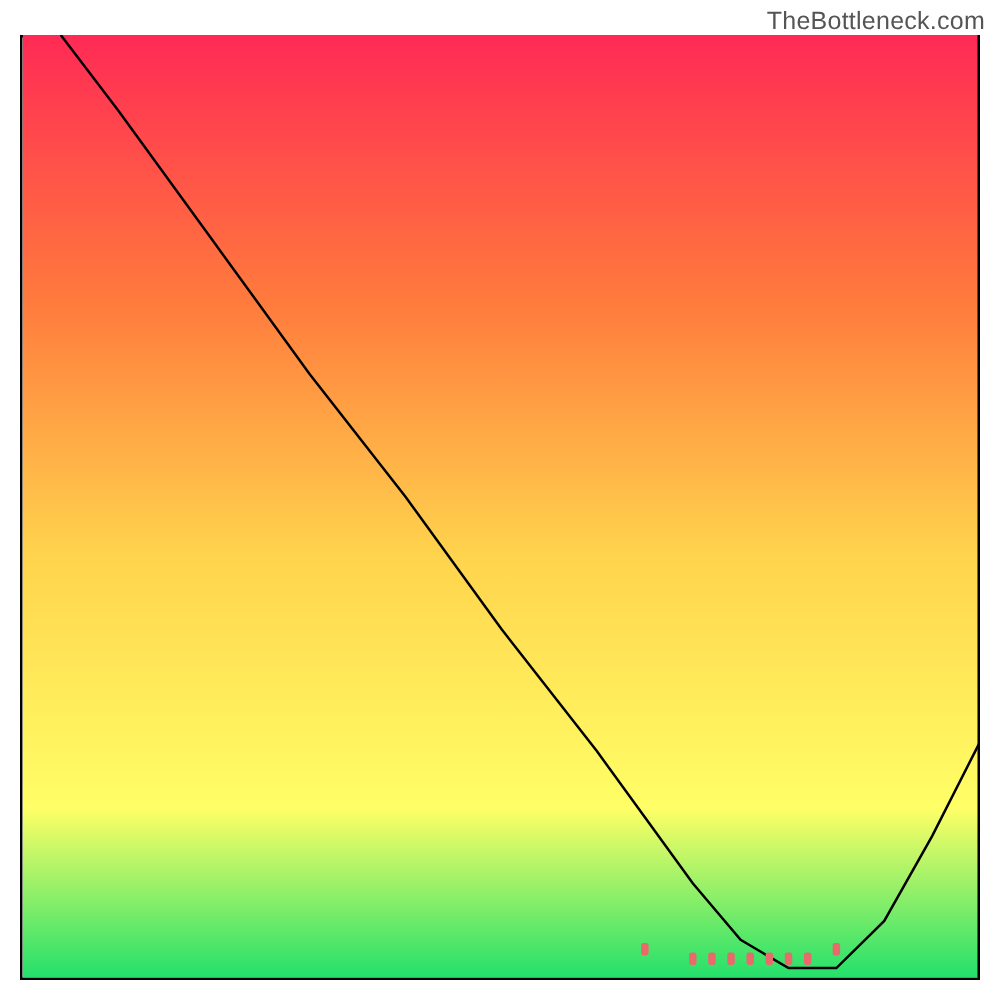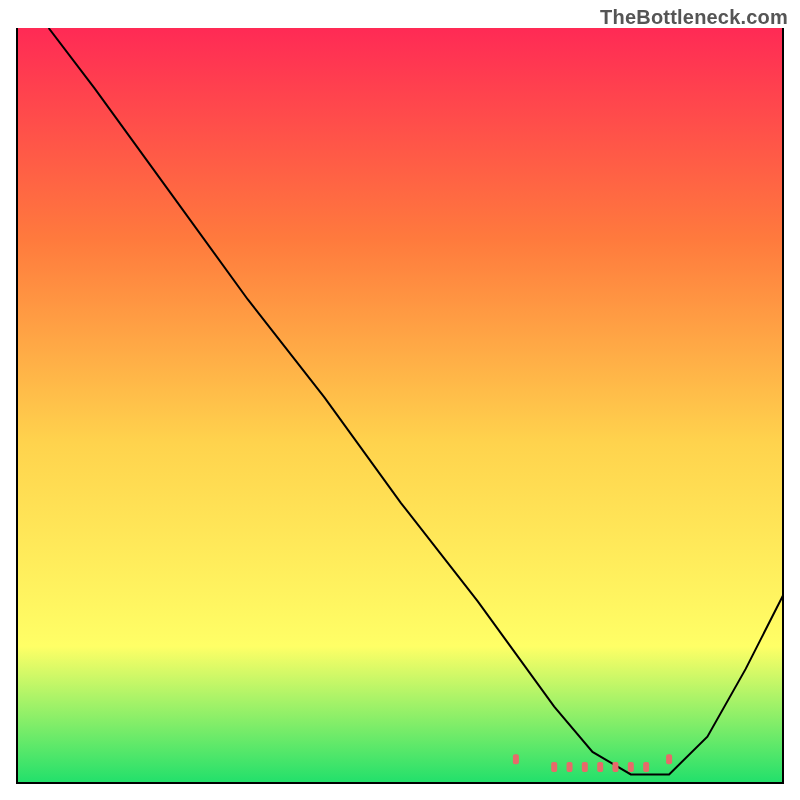--- a/index.html
+++ b/index.html
@@ -1,17 +1,17 @@
 <!DOCTYPE html>
 <html><head>
 <meta charset="utf-8">
 <style>
 * { margin: 0; padding: 0; box-sizing: border-box; }
 body { width: 800px; height: 800px; position: relative; background: #fff; font-family: Arial, sans-serif; }
-.watermark { position: absolute; top: 6px; right: 12px; font-size: 20px; font-weight: bold; color: #555; letter-spacing: 0.2px; }
+.watermark { position: absolute; top: 6px; right: 12px; font-size: 20px; font-weight: normal; color: #555; letter-spacing: 0.2px; }
 .chart-frame { position: absolute; left: 16px; top: 28px; width: 768px; height: 756px; border: 2px solid #000; border-top: none; border-right: none; }
 .chart-frame::before { content: ""; position: absolute; top: 0; left: -2px; right: 0; border-top: 2px solid #000; }
 .chart-frame::after { content: ""; position: absolute; top: 0; bottom: -2px; right: 0; border-right: 2px solid #000; }
 .plot-area { position: absolute; inset: 0; overflow: hidden; }
 svg { width: 100%; height: 100%; display: block; }
 </style>
 </head>
 <body>
 
 <div class="watermark">TheBottleneck.com</div>

